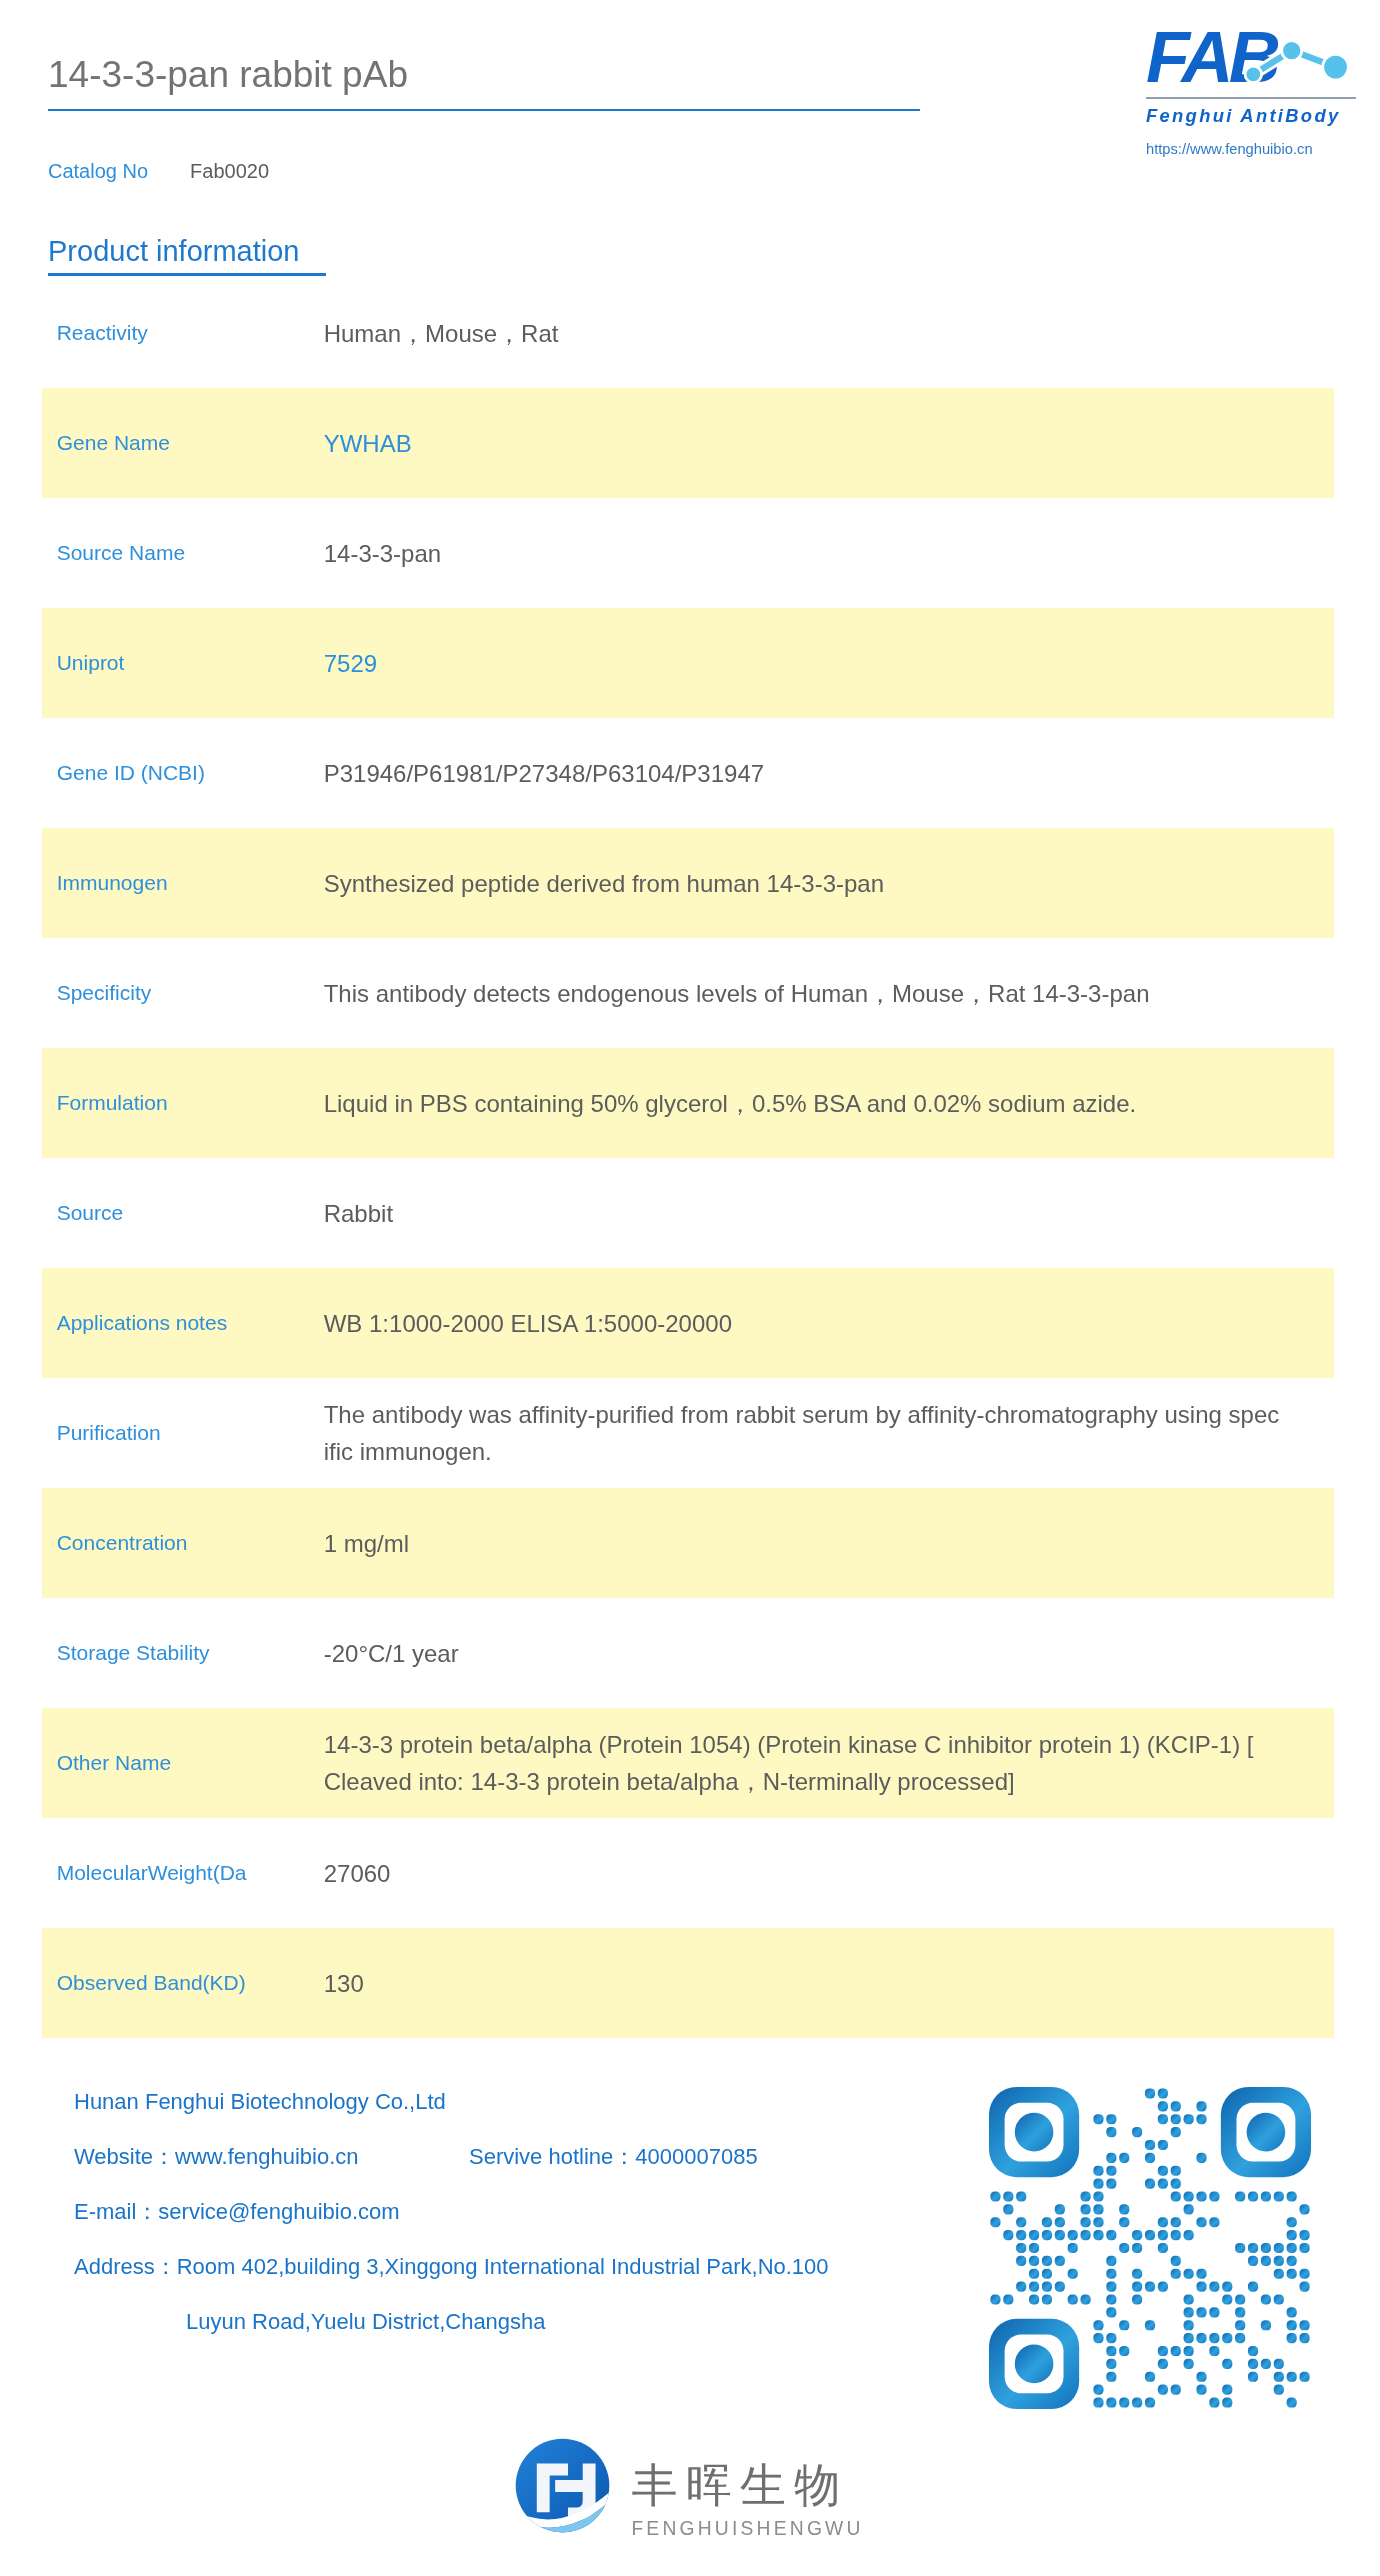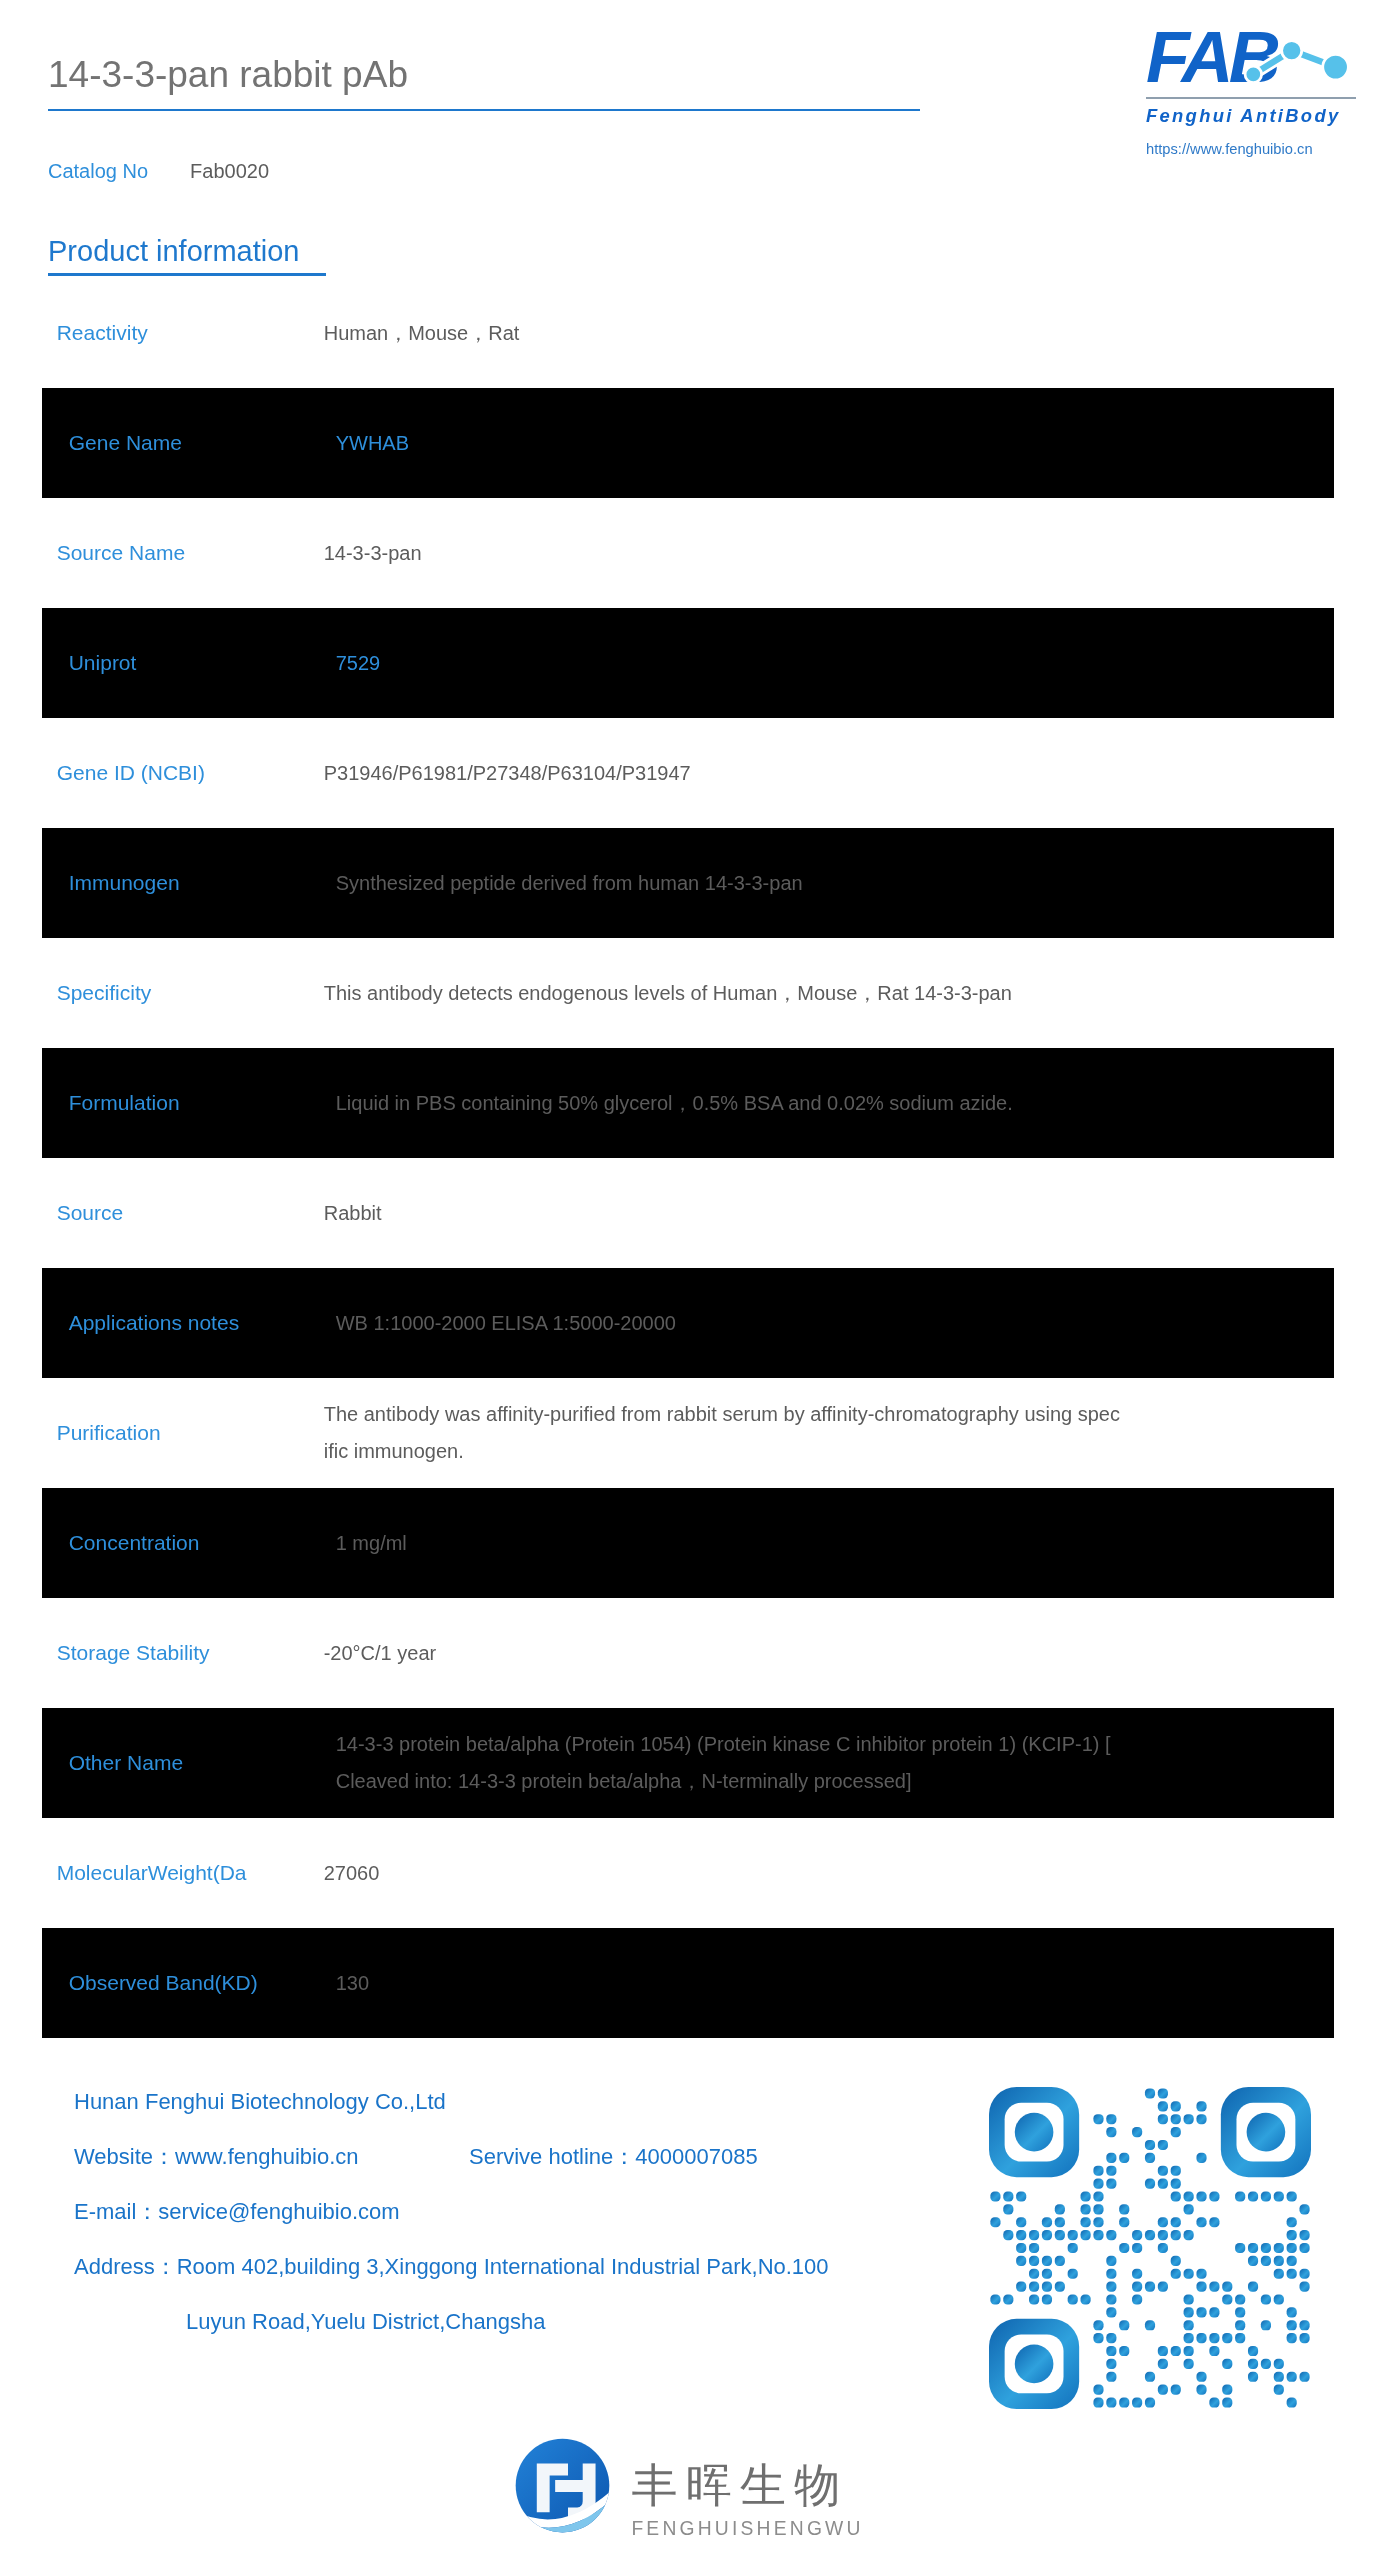--- a/index.html
+++ b/index.html
@@ -23,23 +23,23 @@
   .tagline{font-size:18.4px;font-weight:bold;font-style:italic;color:#1063c8;letter-spacing:2.3px;white-space:nowrap;}
   .url{font-size:14.7px;color:#2f7ac8;margin-top:14px;}
 
   
   .section-title{position:absolute;left:48px;top:235px;font-size:29px;color:#1e78cd;font-weight:400;}
   .section-rule{position:absolute;left:48px;top:273px;width:278px;height:2.8px;background:#1e78cd;}
 
   
   .ptable{position:absolute;left:42px;top:278px;width:1292px;}
   .trow{display:flex;height:110px;align-items:center;}
-  .trow.alt{background:#000000;padding-left:12px;}
+  .trow.alt{background:#fef9c3;}
   .tlabel{flex:none;width:267px;padding-left:14.7px;box-sizing:content-box;color:#2e8fdb;font-size:21px;}
-  .tvalue{flex:1;color:#5c5c5c;font-size:20px;line-height:37px;white-space:pre-line;padding-right:22px;}
+  .tvalue{flex:1;color:#5c5c5c;font-size:24px;line-height:37px;white-space:pre-line;padding-right:22px;}
   .tvalue.link{color:#2e8fdb;}
 
   
   .footer-text{position:absolute;left:74px;top:2074px;font-size:22px;color:#1a74c9;line-height:55px;}
   .w1{display:inline-block;min-width:395px;}
   .addr2{padding-left:112px;}
 
   .qr{position:absolute;left:989px;top:2087px;}
 
   .bottom-logo{position:absolute;left:512px;top:2436px;display:flex;align-items:flex-end;}

